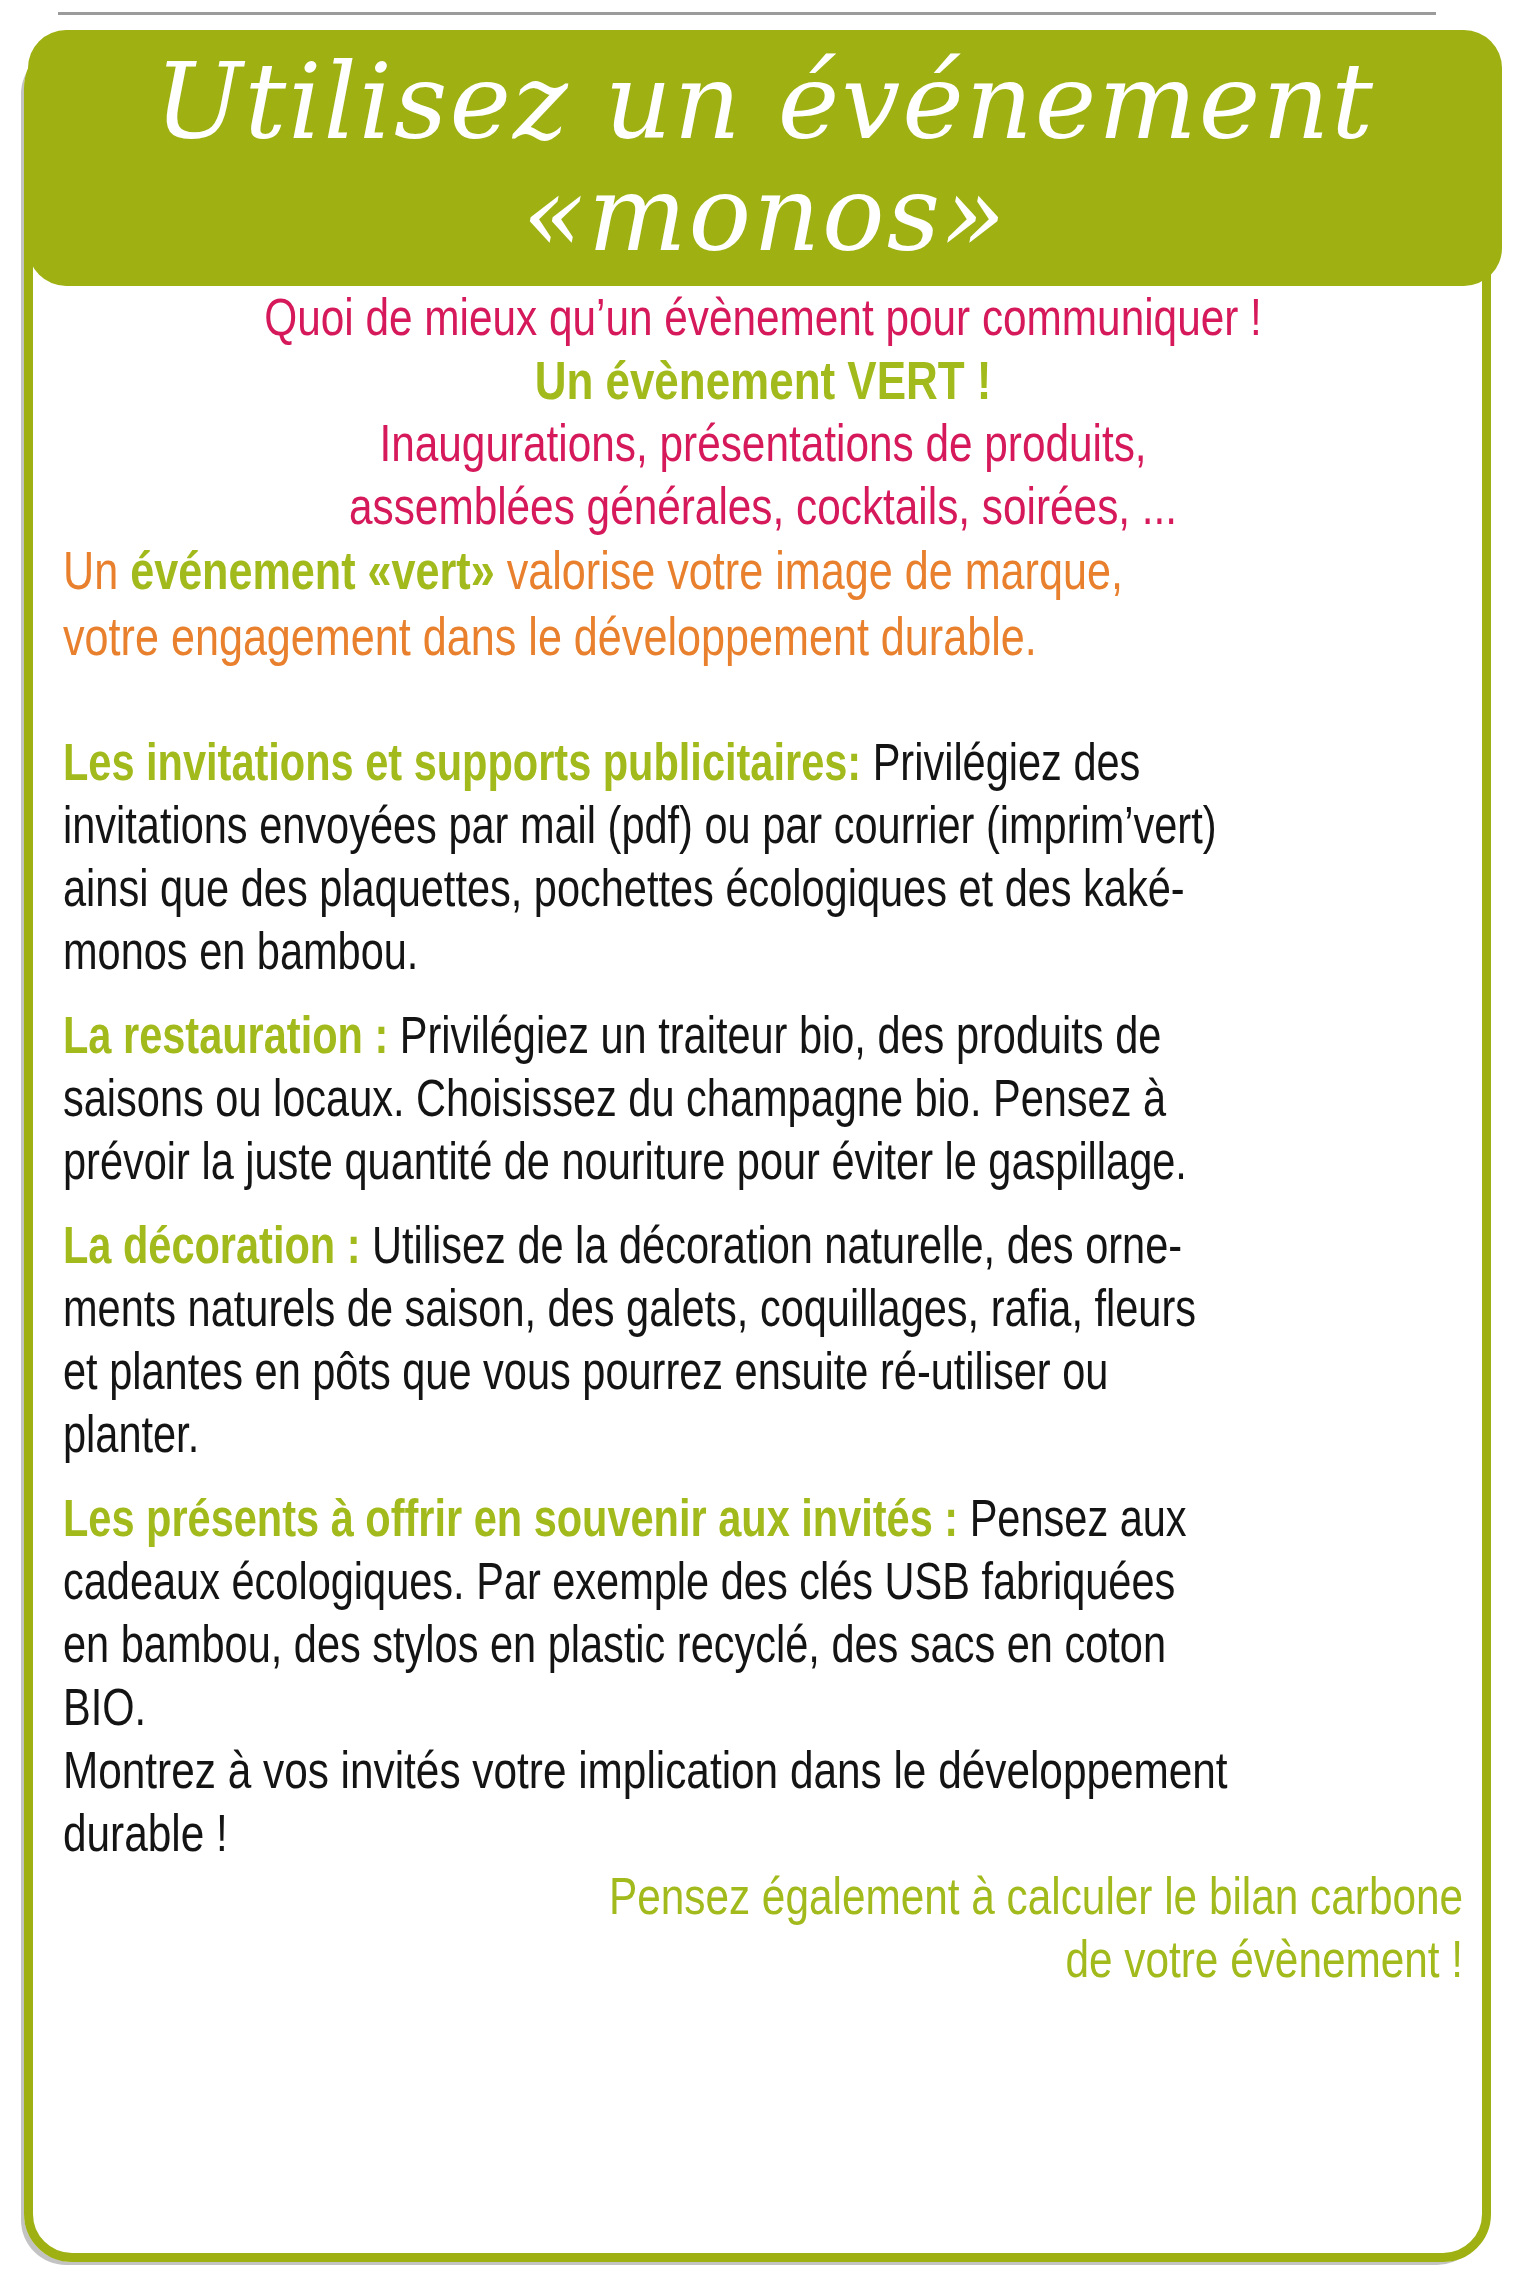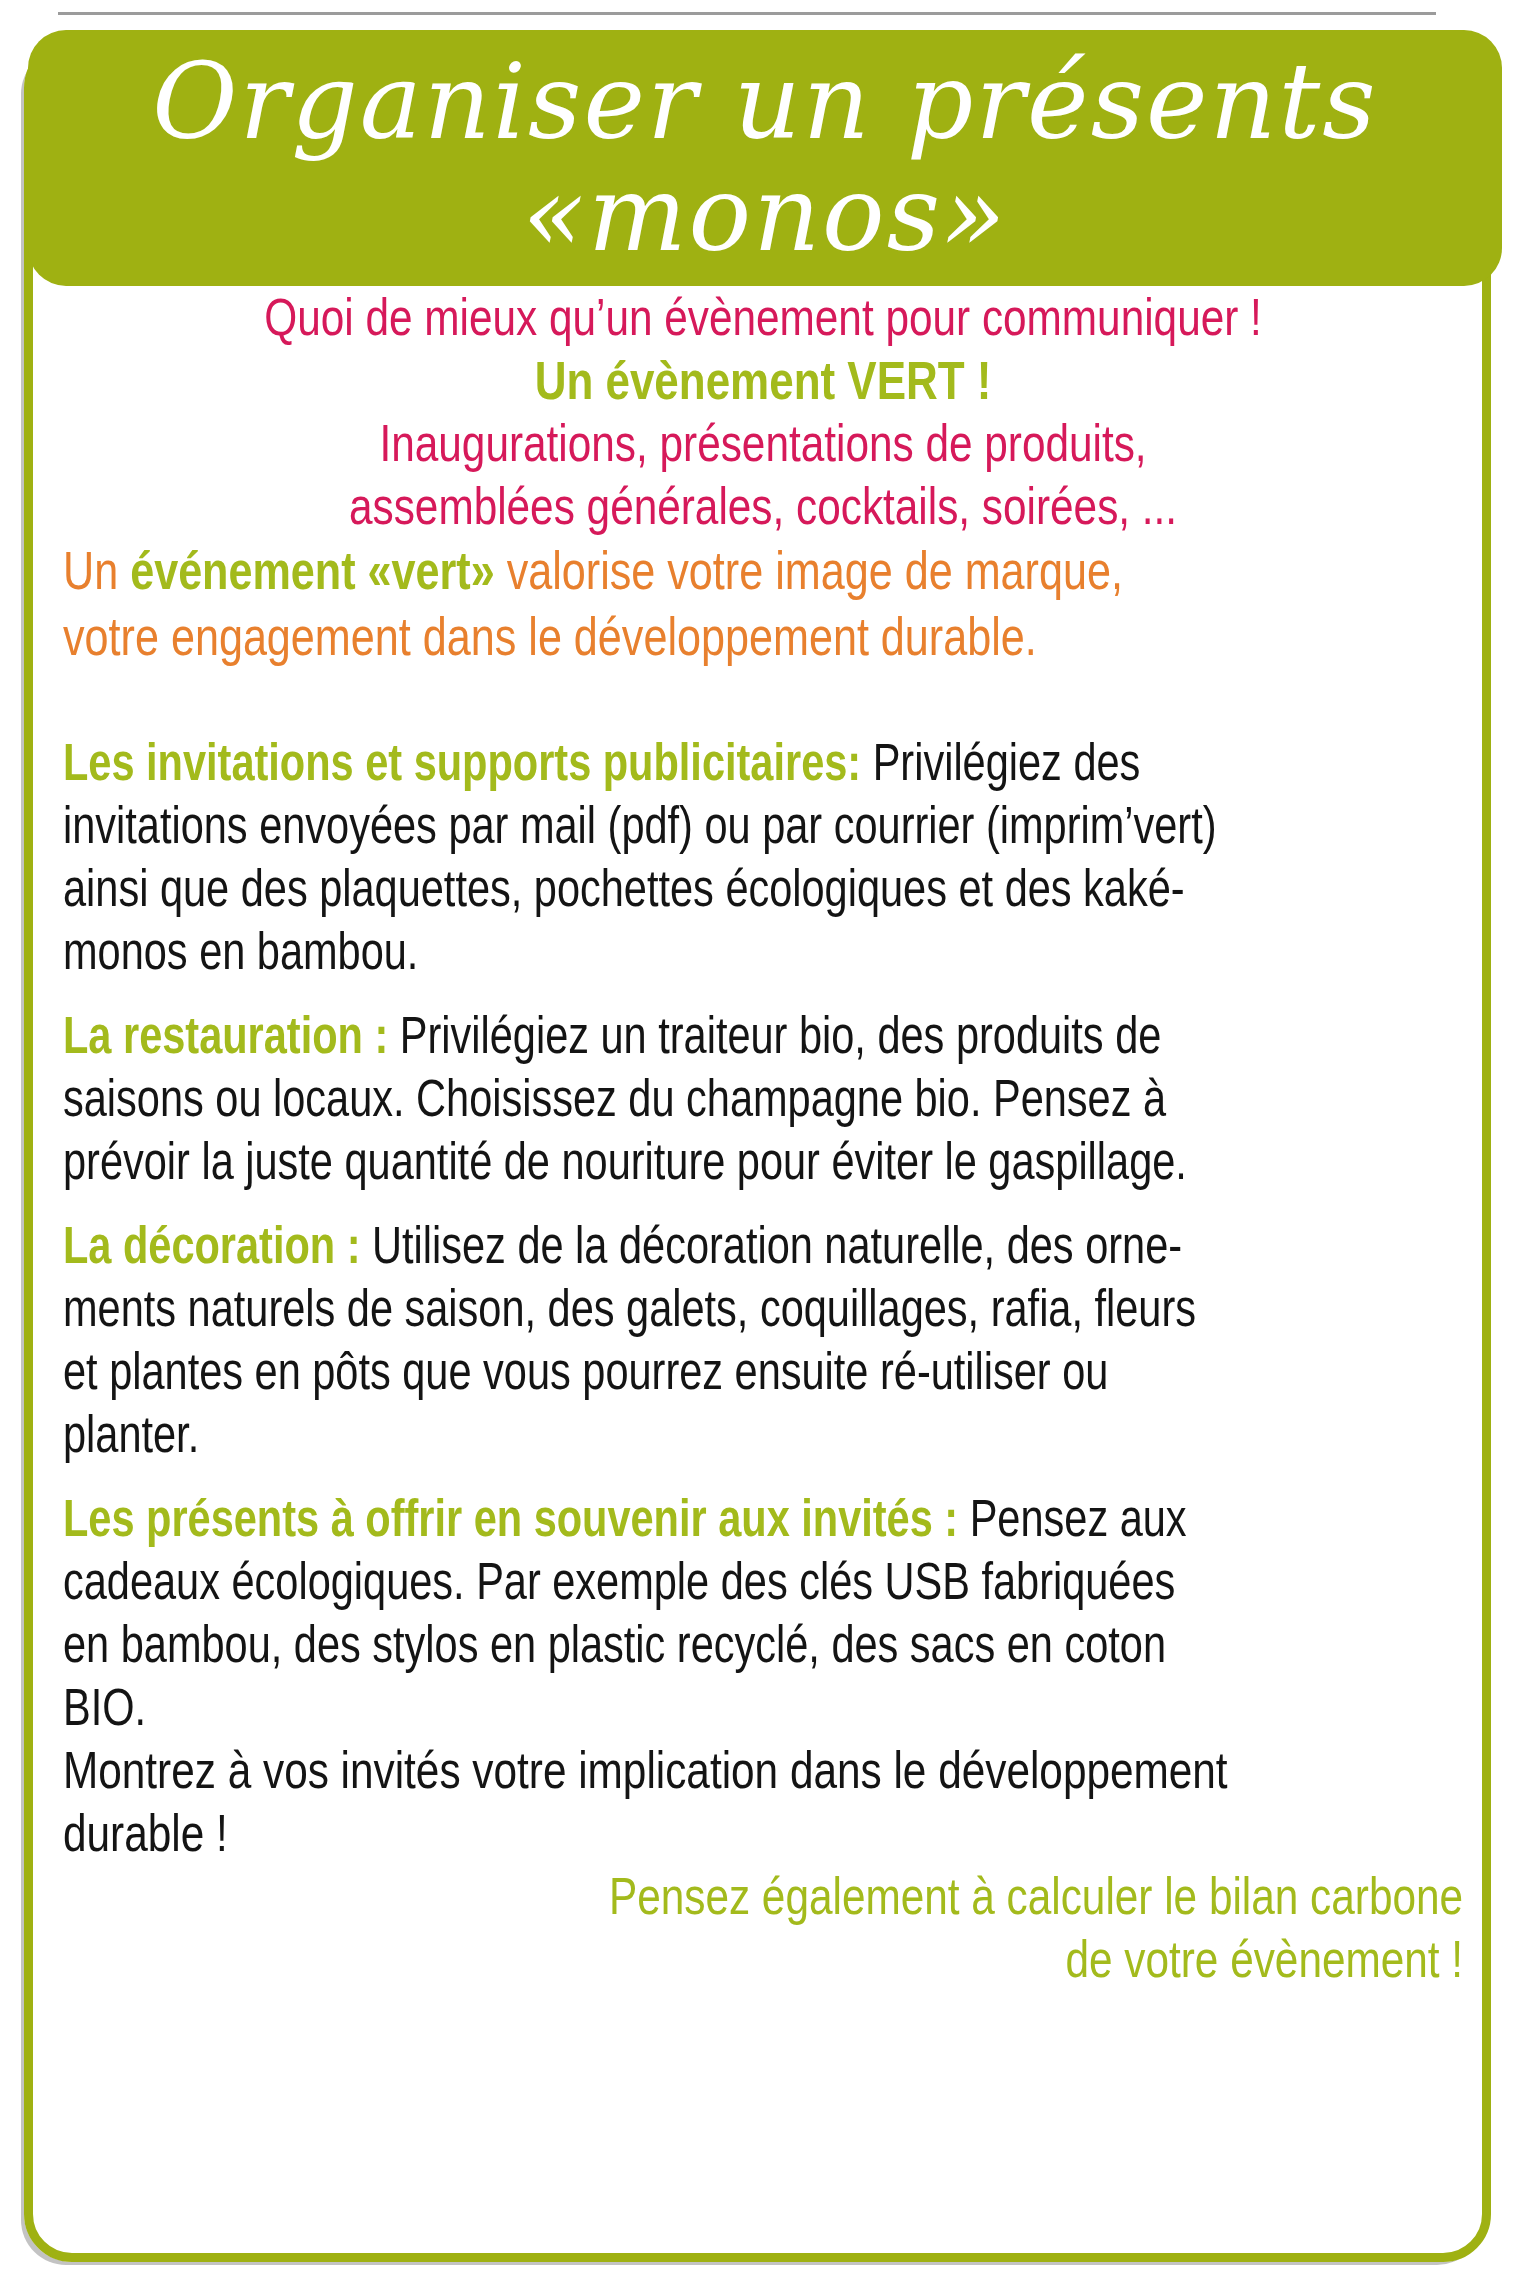--- a/index.html
+++ b/index.html
@@ -120,21 +120,21 @@
 </head>
 <body>
 
 <div class="page">
 
   <div class="top-shadow"></div>
 
   <div class="frame"></div>
 
   <div class="header-box">
-    <p class="header-title">Organiser un présents</p>
+    <p class="header-title">Utilisez un événement</p>
     <p class="header-title">«monos»</p>
   </div>
 
   <div class="content">
 
     <p class="intro-line1">Quoi de mieux qu’un évènement pour communiquer !</p>
     <p class="intro-line2">Un évènement VERT !</p>
     <p class="intro-line3">Inaugurations, présentations de produits,</p>
     <p class="intro-line4">assemblées générales, cocktails, soirées, ...</p>
 

